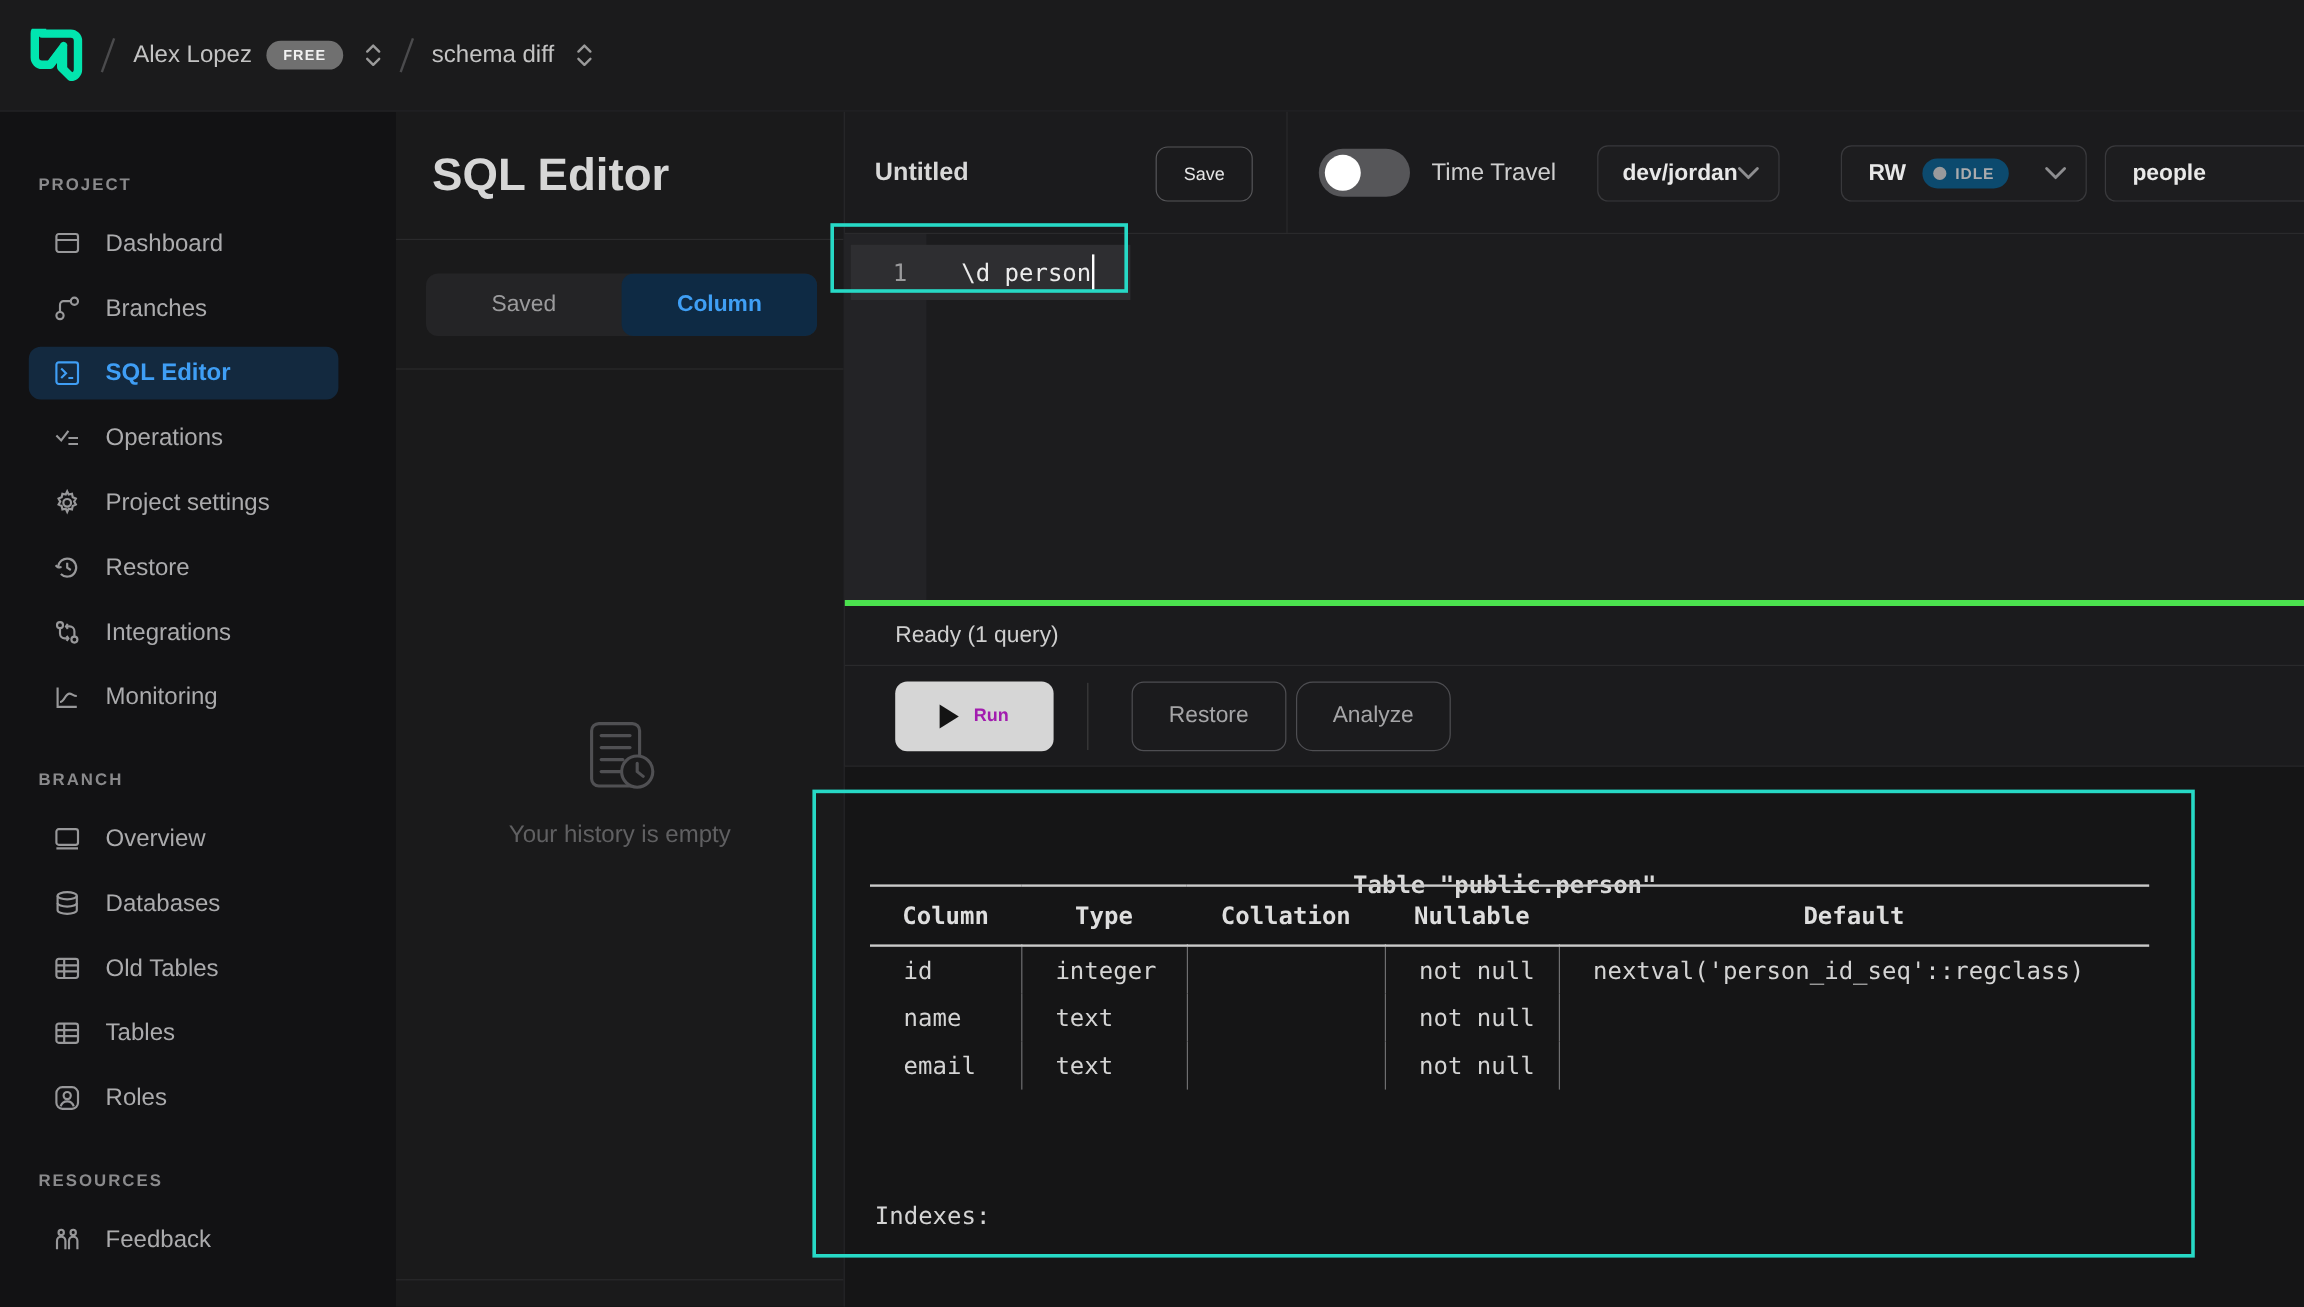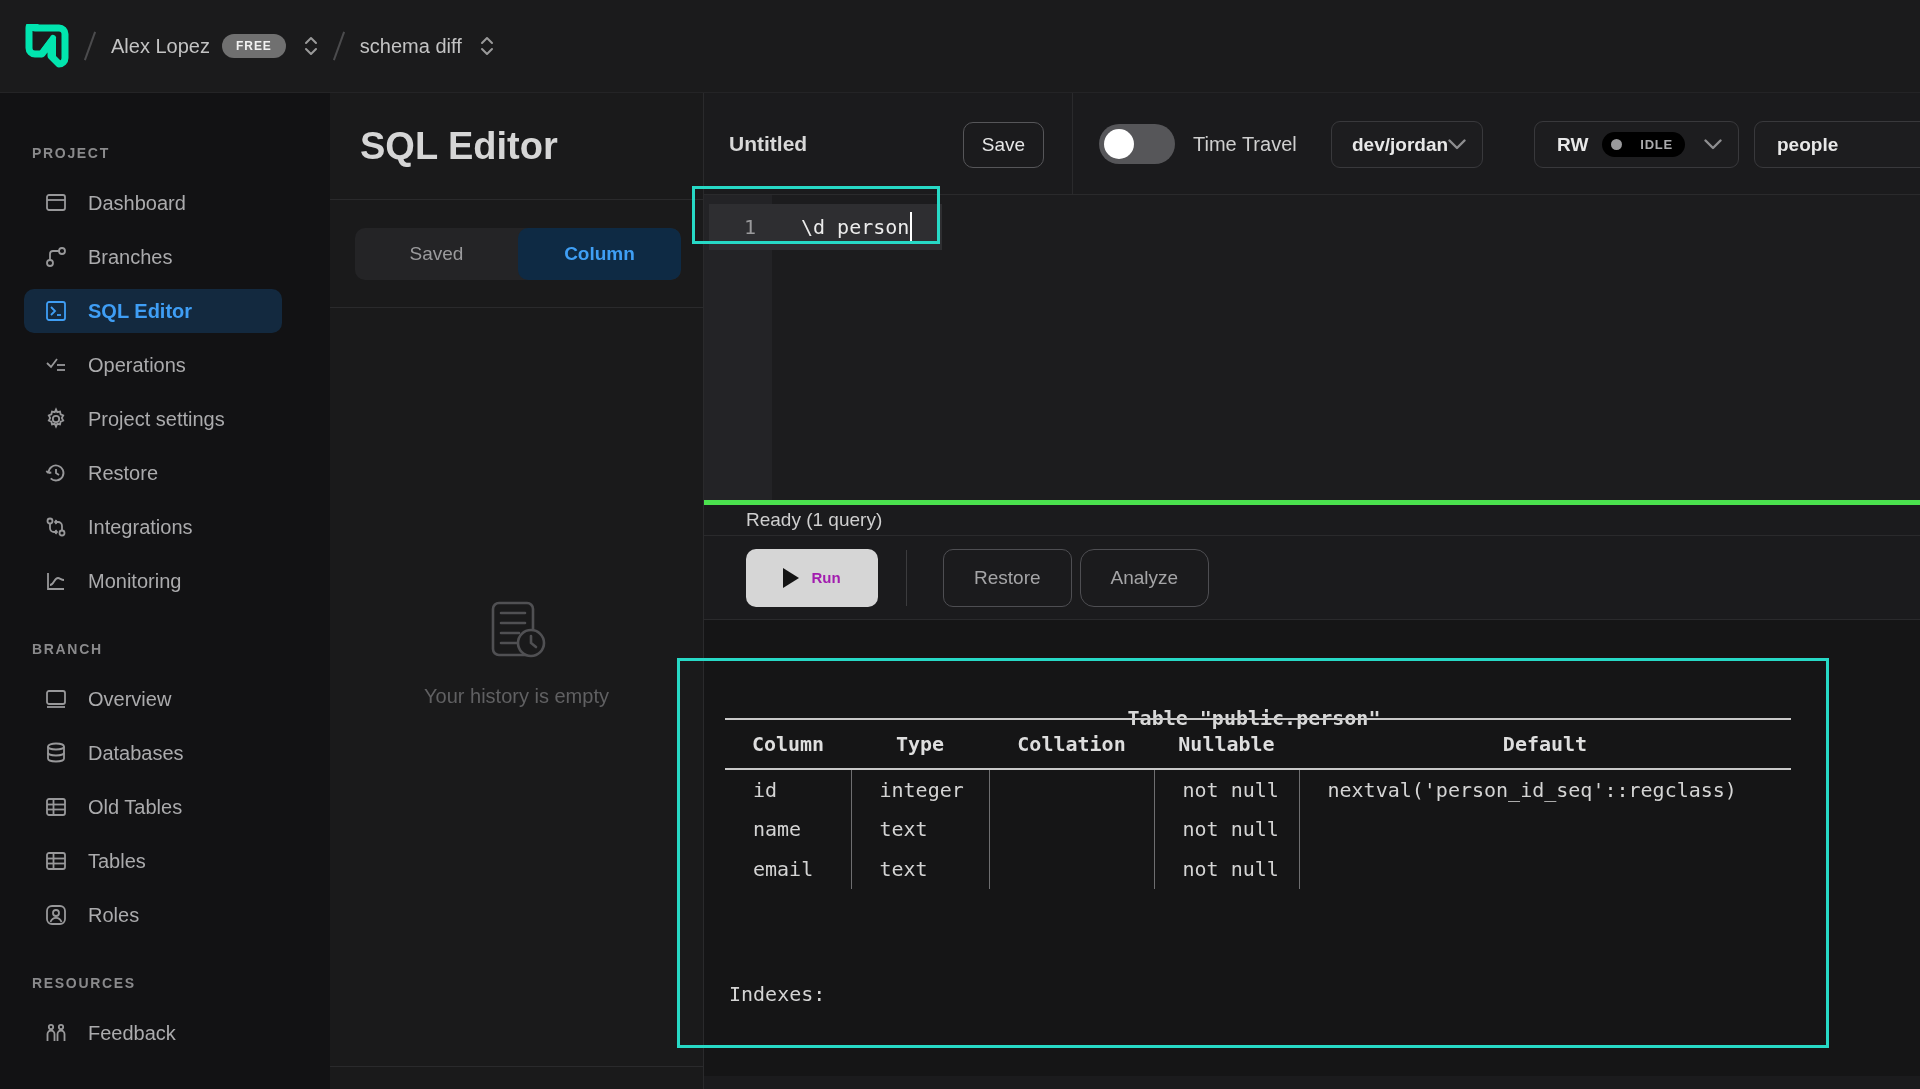--- a/index.html
+++ b/index.html
@@ -36,47 +36,47 @@
   .seg-tab { flex:1; display:flex; align-items:center; justify-content:center; font-size:19px; color:#9b9b9d; cursor:pointer; border-radius:10px; }
   .seg-tab.active { background:#0e2a44; color:#3f9ff5; font-weight:bold; }
   .hp-empty { position:absolute; left:0; right:0; top:500px; display:flex; flex-direction:column; align-items:center; gap:16px; }
   .hp-empty-text { font-size:20px; color:#606062; }
   .hp-bottom-line { position:absolute; left:0; right:0; bottom:22px; height:1px; background:#2a2a2c; }
 
   
   .editor-panel { position:absolute; left:703px; top:93px; right:0; bottom:0; background:#1b1b1d; border-left:1px solid #2a2a2c; }
   .ed-header { height:102px; border-bottom:1px solid #2a2a2c; position:relative; display:flex; align-items:center; }
   .ed-title { font-size:21px; font-weight:600; color:#d8d8d8; margin-left:25px; }
-  .btn-save { position:absolute; left:259px; top:29px; width:81px; height:46px; background:transparent; border:1px solid #565659; border-radius:10px; color:#e6e6e6; font-size:19px; font-family:inherit; cursor:pointer; }
+  .btn-save { position:absolute; left:259px; top:29px; width:81px; height:46px; background:transparent; border:1px solid #565659; border-radius:10px; color:#e6e6e6; font-size:15px; font-family:inherit; cursor:pointer; }
   .ed-header-div { position:absolute; left:368px; top:0; bottom:0; width:1px; background:#2a2a2c; }
   .toggle { position:absolute; left:395px; top:31px; width:76px; height:40px; border-radius:999px; background:#565659; cursor:pointer; }
   .toggle-knob { position:absolute; left:5px; top:5px; width:30px; height:30px; border-radius:50%; background:#ffffff; }
   .tt-label { position:absolute; left:489px; top:0; height:102px; display:flex; align-items:center; font-size:20px; color:#cfcfcf; }
   .dd { position:absolute; top:28px; height:47px; background:#1d1d1f; border:1px solid #39393c; border-radius:9px; display:flex; align-items:center; cursor:pointer; }
   .dd-branch { left:627px; width:152px; padding:0 16px 0 20px; justify-content:space-between; }
   .dd-compute { left:830px; width:205px; padding:0 16px 0 22px; gap:14px; }
   .dd-database { left:1050px; width:190px; padding:0 16px 0 22px; }
   .dd-text { font-size:19px; color:#e8e8e8; font-weight:600; }
   .chev { color:#8e8e90; margin-left:auto; }
-  .pill-idle { background:#000000; border-radius:999px; padding:5px 12px 5px 9px; display:flex; align-items:center; gap:18px; }
+  .pill-idle { background:#0c4a6e; border-radius:999px; padding:5px 12px 5px 9px; display:flex; align-items:center; gap:7px; }
   .pill-idle .dot { width:11px; height:11px; border-radius:50%; background:#9a9a9c; }
   .pill-idle .txt { font-size:13px; font-weight:bold; letter-spacing:.06em; color:#ababad; }
 
   
   .code-area { position:relative; height:305px; background:#1c1c1e; }
   .gutter { position:absolute; left:0; top:0; bottom:0; width:68px; background:#232326; }
   .active-line { position:absolute; left:5px; top:9px; width:233px; height:46px; background:#2e2e31; }
   .code-row { position:absolute; left:0; top:9px; height:46px; display:flex; align-items:center; font-family:"DejaVu Sans Mono", monospace; font-size:20px; }
   .line-no { width:52px; text-align:right; color:#9a9a9c; }
   .code-text { margin-left:45px; color:#ececec; white-space:pre; }
   .caret { display:inline-block; width:2px; height:30px; background:#ffffff; vertical-align:middle; margin-left:1px; }
 
   .green-bar { height:5px; background:#4be14e; }
 
-  .status-row { height:31px; border-bottom:1px solid #2a2a2c; display:flex; align-items:center; padding-left:42px; font-size:19px; color:#cfcfcf; }
+  .status-row { height:50px; border-bottom:1px solid #2a2a2c; display:flex; align-items:center; padding-left:42px; font-size:19px; color:#cfcfcf; }
 
   .actions-row { height:84px; border-bottom:1px solid #2a2a2c; display:flex; align-items:center; padding-left:42px; }
   .btn-run { width:132px; height:58px; background:#d6d6d6; border:none; border-radius:10px; display:flex; align-items:center; justify-content:center; gap:12px; font-size:15px; font-weight:600; color:#a21caf; font-family:inherit; cursor:pointer; }
   .run-tri { width:0; height:0; border-left:16px solid #141414; border-top:10px solid transparent; border-bottom:10px solid transparent; }
   .vsep { width:1px; height:56px; background:#3c3c3e; margin:0 36px 0 28px; }
   .btn-ghost { height:58px; background:transparent; border:1px solid #4e4e52; border-radius:10px; color:#a5a5a7; font-size:19px; font-family:inherit; padding:0 30px; cursor:pointer; }
   .btn-ghost + .btn-ghost { margin-left:8px;border-radius:14px; }
 
   
   .results { position:relative; flex:1; height:456px; background:#151516; font-family:"DejaVu Sans Mono", monospace; color:#d9d9d9; }

